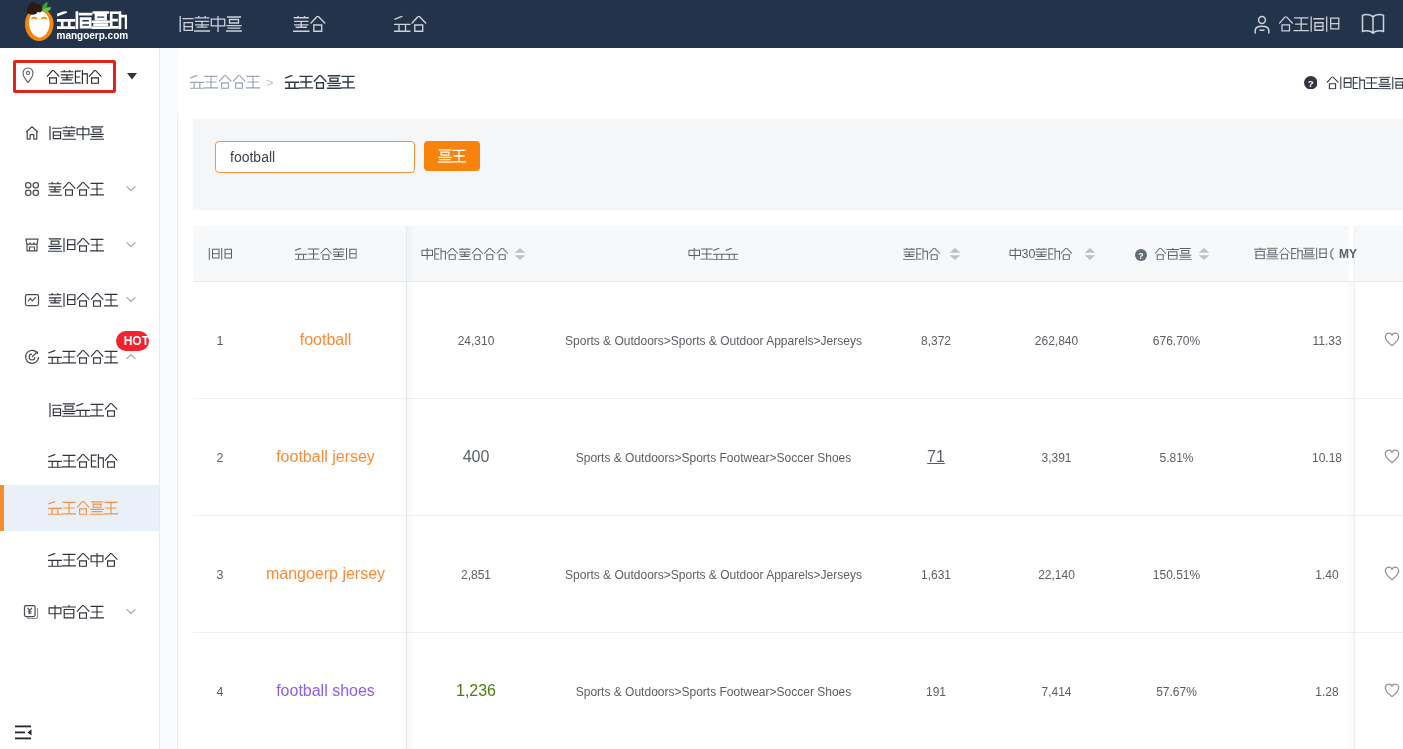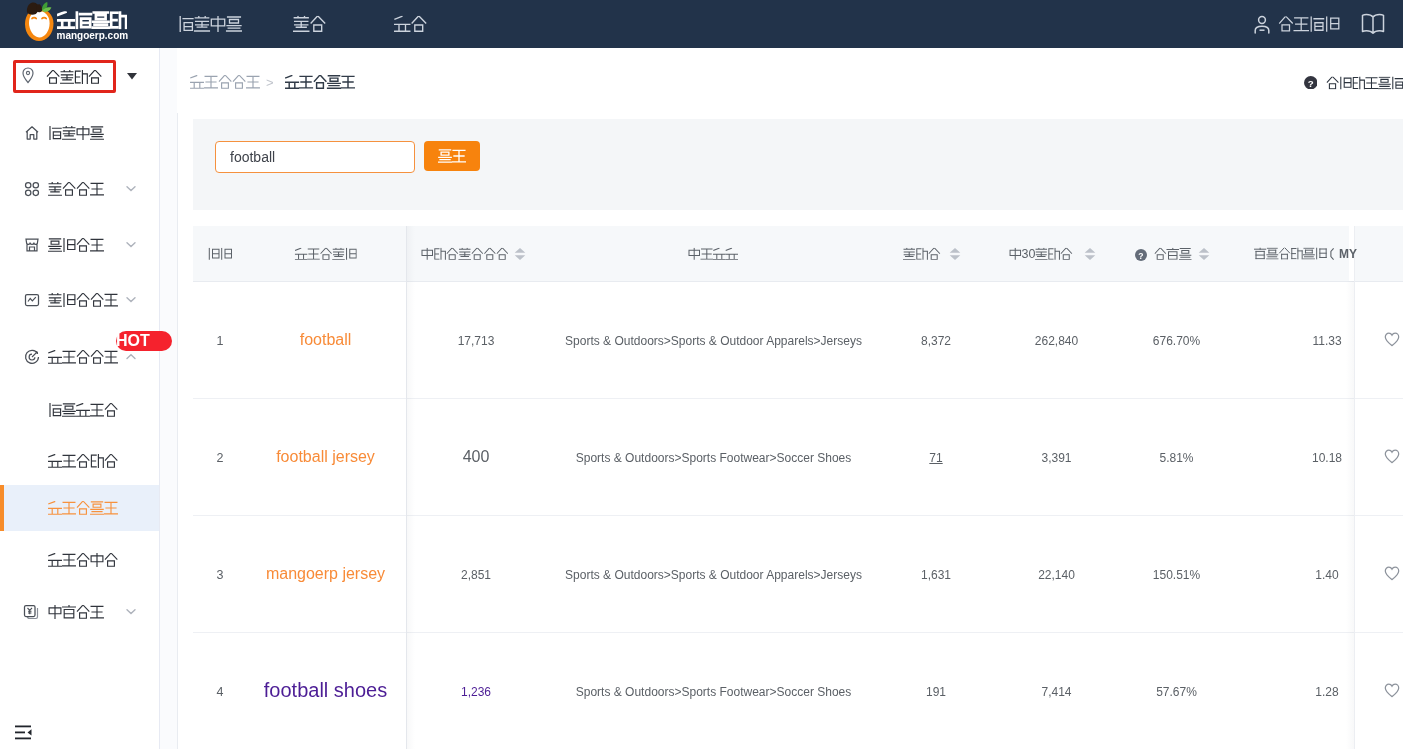--- a/index.html
+++ b/index.html
@@ -120,54 +120,54 @@
           <path d="M62.7 0.5L62.7 11.7M65.9 1.5L72.2 1.5M65.9 1.5L65.9 10.0M72.2 1.5L72.2 10.0M65.9 5.7L72.2 5.7M65.9 10.0L72.2 10.0" fill="none" stroke="#5c6269" stroke-width="1.0" stroke-linecap="square"></path>
         </svg>
         <svg width="9" height="13" viewBox="0 0 9 13" style="display:block">
           <path d="M6.6 0.8 L3.9 3.9 L3.9 9.1 L6.6 12.2" fill="none" stroke="#5c6269" stroke-width="1.1"></path>
         </svg>
         <span style="font-family:'Liberation Sans',sans-serif;font-size:12px;font-weight:bold;color:#5c6269;line-height:13px">&nbsp;MY</span>
       </div>
     </div>
 <div style="position:absolute;left:220px;top:339.5px;transform:translate(-50%,-50%)"><span style="font-family:'Liberation Sans',sans-serif;font-size:12.5px;color:#5b6066;font-weight:normal;line-height:14px;white-space:nowrap;">1</span></div>
 <div style="position:absolute;left:325.5px;top:339.5px;transform:translate(-50%,-50%)"><span style="font-family:'Liberation Sans',sans-serif;font-size:16px;color:#f88b38;font-weight:normal;line-height:18px;white-space:nowrap;">football</span></div>
-<div style="position:absolute;left:476px;top:339.5px;transform:translate(-50%,-50%)"><span style="font-family:'Liberation Sans',sans-serif;font-size:12px;color:#5b6066;font-weight:normal;line-height:14px;white-space:nowrap;">17,713</span></div>
+<div style="position:absolute;left:476px;top:339.5px;transform:translate(-50%,-50%)"><span style="font-family:'Liberation Sans',sans-serif;font-size:12px;color:#5b6066;font-weight:normal;line-height:14px;white-space:nowrap;">24,310</span></div>
 <div style="position:absolute;left:713.5px;top:339.5px;transform:translate(-50%,-50%)"><span style="font-family:'Liberation Sans',sans-serif;font-size:12px;color:#5b6066;font-weight:normal;line-height:14px;white-space:nowrap;">Sports &amp; Outdoors&gt;Sports &amp; Outdoor Apparels&gt;Jerseys</span></div>
 <div style="position:absolute;left:936px;top:339.5px;transform:translate(-50%,-50%)"><span style="font-family:'Liberation Sans',sans-serif;font-size:12px;color:#5b6066;font-weight:normal;line-height:14px;white-space:nowrap;">8,372</span></div>
 <div style="position:absolute;left:1056.5px;top:339.5px;transform:translate(-50%,-50%)"><span style="font-family:'Liberation Sans',sans-serif;font-size:12px;color:#5b6066;font-weight:normal;line-height:14px;white-space:nowrap;">262,840</span></div>
 <div style="position:absolute;left:1176.5px;top:339.5px;transform:translate(-50%,-50%)"><span style="font-family:'Liberation Sans',sans-serif;font-size:12px;color:#5b6066;font-weight:normal;line-height:14px;white-space:nowrap;">676.70%</span></div>
 <div style="position:absolute;left:1327px;top:339.5px;transform:translate(-50%,-50%)"><span style="font-family:'Liberation Sans',sans-serif;font-size:12px;color:#5b6066;font-weight:normal;line-height:14px;white-space:nowrap;">11.33</span></div>
 <svg style="position:absolute;left:1383.5px;top:332.0px" width="16" height="15" viewBox="0 0 16 15">
 <path d="M8 13.6 C5.2 11.3 1.3 8.3 1.3 4.9 C1.3 2.8 3 1.2 4.9 1.2 C6.2 1.2 7.4 2 8 3.1 C8.6 2 9.8 1.2 11.1 1.2 C13 1.2 14.7 2.8 14.7 4.9 C14.7 8.3 10.8 11.3 8 13.6 Z" fill="none" stroke="#8d939c" stroke-width="1.25"></path>
     </svg>
 <div style="position:absolute;left:220px;top:456.5px;transform:translate(-50%,-50%)"><span style="font-family:'Liberation Sans',sans-serif;font-size:12.5px;color:#5b6066;font-weight:normal;line-height:14px;white-space:nowrap;">2</span></div>
 <div style="position:absolute;left:325.5px;top:456.5px;transform:translate(-50%,-50%)"><span style="font-family:'Liberation Sans',sans-serif;font-size:16px;color:#f88b38;font-weight:normal;line-height:18px;white-space:nowrap;">football jersey</span></div>
 <div style="position:absolute;left:476px;top:456.5px;transform:translate(-50%,-50%)"><span style="font-family:'Liberation Sans',sans-serif;font-size:16px;color:#5b6066;font-weight:normal;line-height:14px;white-space:nowrap;">400</span></div>
 <div style="position:absolute;left:713.5px;top:456.5px;transform:translate(-50%,-50%)"><span style="font-family:'Liberation Sans',sans-serif;font-size:12px;color:#5b6066;font-weight:normal;line-height:14px;white-space:nowrap;">Sports &amp; Outdoors&gt;Sports Footwear&gt;Soccer Shoes</span></div>
-<div style="position:absolute;left:936px;top:456.5px;transform:translate(-50%,-50%)"><span style="font-family:'Liberation Sans',sans-serif;font-size:12px;color:#5b6066;font-weight:normal;line-height:14px;white-space:nowrap;text-decoration:underline;">71</span></div>
+<div style="position:absolute;left:936px;top:456.5px;transform:translate(-50%,-50%)"><span style="font-family:'Liberation Sans',sans-serif;font-size:16px;color:#5b6066;font-weight:normal;line-height:14px;white-space:nowrap;text-decoration:underline;">71</span></div>
 <div style="position:absolute;left:1056.5px;top:456.5px;transform:translate(-50%,-50%)"><span style="font-family:'Liberation Sans',sans-serif;font-size:12px;color:#5b6066;font-weight:normal;line-height:14px;white-space:nowrap;">3,391</span></div>
 <div style="position:absolute;left:1176.5px;top:456.5px;transform:translate(-50%,-50%)"><span style="font-family:'Liberation Sans',sans-serif;font-size:12px;color:#5b6066;font-weight:normal;line-height:14px;white-space:nowrap;">5.81%</span></div>
 <div style="position:absolute;left:1327px;top:456.5px;transform:translate(-50%,-50%)"><span style="font-family:'Liberation Sans',sans-serif;font-size:12px;color:#5b6066;font-weight:normal;line-height:14px;white-space:nowrap;">10.18</span></div>
 <svg style="position:absolute;left:1383.5px;top:449.0px" width="16" height="15" viewBox="0 0 16 15">
 <path d="M8 13.6 C5.2 11.3 1.3 8.3 1.3 4.9 C1.3 2.8 3 1.2 4.9 1.2 C6.2 1.2 7.4 2 8 3.1 C8.6 2 9.8 1.2 11.1 1.2 C13 1.2 14.7 2.8 14.7 4.9 C14.7 8.3 10.8 11.3 8 13.6 Z" fill="none" stroke="#8d939c" stroke-width="1.25"></path>
     </svg>
 <div style="position:absolute;left:220px;top:573.5px;transform:translate(-50%,-50%)"><span style="font-family:'Liberation Sans',sans-serif;font-size:12.5px;color:#5b6066;font-weight:normal;line-height:14px;white-space:nowrap;">3</span></div>
 <div style="position:absolute;left:325.5px;top:573.5px;transform:translate(-50%,-50%)"><span style="font-family:'Liberation Sans',sans-serif;font-size:16px;color:#f88b38;font-weight:normal;line-height:18px;white-space:nowrap;">mangoerp jersey</span></div>
 <div style="position:absolute;left:476px;top:573.5px;transform:translate(-50%,-50%)"><span style="font-family:'Liberation Sans',sans-serif;font-size:12px;color:#5b6066;font-weight:normal;line-height:14px;white-space:nowrap;">2,851</span></div>
 <div style="position:absolute;left:713.5px;top:573.5px;transform:translate(-50%,-50%)"><span style="font-family:'Liberation Sans',sans-serif;font-size:12px;color:#5b6066;font-weight:normal;line-height:14px;white-space:nowrap;">Sports &amp; Outdoors&gt;Sports &amp; Outdoor Apparels&gt;Jerseys</span></div>
 <div style="position:absolute;left:936px;top:573.5px;transform:translate(-50%,-50%)"><span style="font-family:'Liberation Sans',sans-serif;font-size:12px;color:#5b6066;font-weight:normal;line-height:14px;white-space:nowrap;">1,631</span></div>
 <div style="position:absolute;left:1056.5px;top:573.5px;transform:translate(-50%,-50%)"><span style="font-family:'Liberation Sans',sans-serif;font-size:12px;color:#5b6066;font-weight:normal;line-height:14px;white-space:nowrap;">22,140</span></div>
 <div style="position:absolute;left:1176.5px;top:573.5px;transform:translate(-50%,-50%)"><span style="font-family:'Liberation Sans',sans-serif;font-size:12px;color:#5b6066;font-weight:normal;line-height:14px;white-space:nowrap;">150.51%</span></div>
 <div style="position:absolute;left:1327px;top:573.5px;transform:translate(-50%,-50%)"><span style="font-family:'Liberation Sans',sans-serif;font-size:12px;color:#5b6066;font-weight:normal;line-height:14px;white-space:nowrap;">1.40</span></div>
 <svg style="position:absolute;left:1383.5px;top:566.0px" width="16" height="15" viewBox="0 0 16 15">
 <path d="M8 13.6 C5.2 11.3 1.3 8.3 1.3 4.9 C1.3 2.8 3 1.2 4.9 1.2 C6.2 1.2 7.4 2 8 3.1 C8.6 2 9.8 1.2 11.1 1.2 C13 1.2 14.7 2.8 14.7 4.9 C14.7 8.3 10.8 11.3 8 13.6 Z" fill="none" stroke="#8d939c" stroke-width="1.25"></path>
     </svg>
 <div style="position:absolute;left:220px;top:690.5px;transform:translate(-50%,-50%)"><span style="font-family:'Liberation Sans',sans-serif;font-size:12.5px;color:#5b6066;font-weight:normal;line-height:14px;white-space:nowrap;">4</span></div>
-<div style="position:absolute;left:325.5px;top:690.5px;transform:translate(-50%,-50%)"><span style="font-family:'Liberation Sans',sans-serif;font-size:20px;color:#4c1d95;font-weight:normal;line-height:18px;white-space:nowrap;">football shoes</span></div>
-<div style="position:absolute;left:476px;top:690.5px;transform:translate(-50%,-50%)"><span style="font-family:'Liberation Sans',sans-serif;font-size:12px;color:#4c1d95;font-weight:normal;line-height:14px;white-space:nowrap;">1,236</span></div>
+<div style="position:absolute;left:325.5px;top:690.5px;transform:translate(-50%,-50%)"><span style="font-family:'Liberation Sans',sans-serif;font-size:16px;color:#8b5cf6;font-weight:normal;line-height:18px;white-space:nowrap;">football shoes</span></div>
+<div style="position:absolute;left:476px;top:690.5px;transform:translate(-50%,-50%)"><span style="font-family:'Liberation Sans',sans-serif;font-size:16px;color:#4d7c0f;font-weight:normal;line-height:14px;white-space:nowrap;">1,236</span></div>
 <div style="position:absolute;left:713.5px;top:690.5px;transform:translate(-50%,-50%)"><span style="font-family:'Liberation Sans',sans-serif;font-size:12px;color:#5b6066;font-weight:normal;line-height:14px;white-space:nowrap;">Sports &amp; Outdoors&gt;Sports Footwear&gt;Soccer Shoes</span></div>
 <div style="position:absolute;left:936px;top:690.5px;transform:translate(-50%,-50%)"><span style="font-family:'Liberation Sans',sans-serif;font-size:12px;color:#5b6066;font-weight:normal;line-height:14px;white-space:nowrap;">191</span></div>
 <div style="position:absolute;left:1056.5px;top:690.5px;transform:translate(-50%,-50%)"><span style="font-family:'Liberation Sans',sans-serif;font-size:12px;color:#5b6066;font-weight:normal;line-height:14px;white-space:nowrap;">7,414</span></div>
 <div style="position:absolute;left:1176.5px;top:690.5px;transform:translate(-50%,-50%)"><span style="font-family:'Liberation Sans',sans-serif;font-size:12px;color:#5b6066;font-weight:normal;line-height:14px;white-space:nowrap;">57.67%</span></div>
 <div style="position:absolute;left:1327px;top:690.5px;transform:translate(-50%,-50%)"><span style="font-family:'Liberation Sans',sans-serif;font-size:12px;color:#5b6066;font-weight:normal;line-height:14px;white-space:nowrap;">1.28</span></div>
 <svg style="position:absolute;left:1383.5px;top:683.0px" width="16" height="15" viewBox="0 0 16 15">
 <path d="M8 13.6 C5.2 11.3 1.3 8.3 1.3 4.9 C1.3 2.8 3 1.2 4.9 1.2 C6.2 1.2 7.4 2 8 3.1 C8.6 2 9.8 1.2 11.1 1.2 C13 1.2 14.7 2.8 14.7 4.9 C14.7 8.3 10.8 11.3 8 13.6 Z" fill="none" stroke="#8d939c" stroke-width="1.25"></path>
     </svg>
 <div style="position:absolute;left:189.5px;top:82px;transform:translateY(-50%)">
       <svg width="70" height="14" viewBox="0 0 70 14" style="display:block">
@@ -288,21 +288,21 @@
         <path d="M0.8 2.8L6.7 0.6M0.6 7.3L13.4 7.3M4.2 7.3L4.2 13.2M9.8 7.3L9.8 13.2M0.6 13.2L13.4 13.2" fill="none" stroke="#30343c" stroke-width="1.15" stroke-linecap="square"></path>
         <path d="M15.1 1.4L26.9 1.4M16.0 7.0L26.0 7.0M14.6 12.9L27.4 12.9M21.0 1.4L21.0 12.9" fill="none" stroke="#30343c" stroke-width="1.15" stroke-linecap="square"></path>
         <path d="M34.4 0.6L29.4 6.2M35.6 0.6L40.9 6.2M31.6 7.8L38.4 7.8M31.6 7.8L31.6 13.2M38.4 7.8L38.4 13.2M31.6 13.2L38.4 13.2" fill="none" stroke="#30343c" stroke-width="1.15" stroke-linecap="square"></path>
         <path d="M48.4 0.6L43.4 6.2M49.6 0.6L54.9 6.2M45.6 7.8L52.4 7.8M45.6 7.8L45.6 13.2M52.4 7.8L52.4 13.2M45.6 13.2L52.4 13.2" fill="none" stroke="#30343c" stroke-width="1.15" stroke-linecap="square"></path>
         <path d="M57.1 1.4L68.9 1.4M58.0 7.0L68.0 7.0M56.6 12.9L69.4 12.9M63.0 1.4L63.0 12.9" fill="none" stroke="#30343c" stroke-width="1.15" stroke-linecap="square"></path>
       </svg>
     </div>
     <svg style="position:absolute;left:125.5px;top:352.8px" width="10" height="8" viewBox="0 0 10 8">
 <path d="M1 5.6 L5 1.8 L9 5.6" fill="none" stroke="#aeb3bc" stroke-width="1.4" stroke-linecap="round"></path>
     </svg>
-<div class="abs" style="left:116px;top:331px;width:56px;height:20px;background:#f5222d;border-radius:10px;color:#fff;font-size:16px;font-weight:bold;text-align:left;line-height:20px;font-family:'Liberation Sans',sans-serif">HOT</div>
+<div class="abs" style="left:116px;top:331px;width:33px;height:20px;background:#f5222d;border-radius:10px;color:#fff;font-size:12px;font-weight:bold;text-align:right;line-height:20px;font-family:'Liberation Sans',sans-serif">HOT</div>
 <div style="position:absolute;left:48px;top:409.5px;transform:translateY(-50%)">
       <svg width="70" height="14" viewBox="0 0 70 14" style="display:block">
         <path d="M2.0 0.6L2.0 13.4M4.5 2.2L13.2 2.2M5.3 5.9L12.6 5.9M5.3 5.9L5.3 12.6M12.6 5.9L12.6 12.6M5.3 9.2L12.6 9.2M5.3 12.6L12.6 12.6" fill="none" stroke="#30343c" stroke-width="1.15" stroke-linecap="square"></path>
         <path d="M15.4 0.8L26.6 0.8M17.1 3.1L24.9 3.1M17.1 3.1L17.1 6.2M24.9 3.1L24.9 6.2M17.1 6.2L24.9 6.2M14.8 8.4L27.2 8.4M16.0 10.6L26.0 10.6M14.6 13.2L27.4 13.2" fill="none" stroke="#30343c" stroke-width="1.15" stroke-linecap="square"></path>
         <path d="M28.8 2.8L34.7 0.6M28.6 7.3L41.4 7.3M32.2 7.3L32.2 13.2M37.8 7.3L37.8 13.2M28.6 13.2L41.4 13.2" fill="none" stroke="#30343c" stroke-width="1.15" stroke-linecap="square"></path>
         <path d="M43.1 1.4L54.9 1.4M44.0 7.0L54.0 7.0M42.6 12.9L55.4 12.9M49.0 1.4L49.0 12.9" fill="none" stroke="#30343c" stroke-width="1.15" stroke-linecap="square"></path>
         <path d="M62.4 0.6L57.4 6.2M63.6 0.6L68.9 6.2M59.6 7.8L66.4 7.8M59.6 7.8L59.6 13.2M66.4 7.8L66.4 13.2M59.6 13.2L66.4 13.2" fill="none" stroke="#30343c" stroke-width="1.15" stroke-linecap="square"></path>
       </svg>
     </div>
 <div style="position:absolute;left:48px;top:460.5px;transform:translateY(-50%)">

